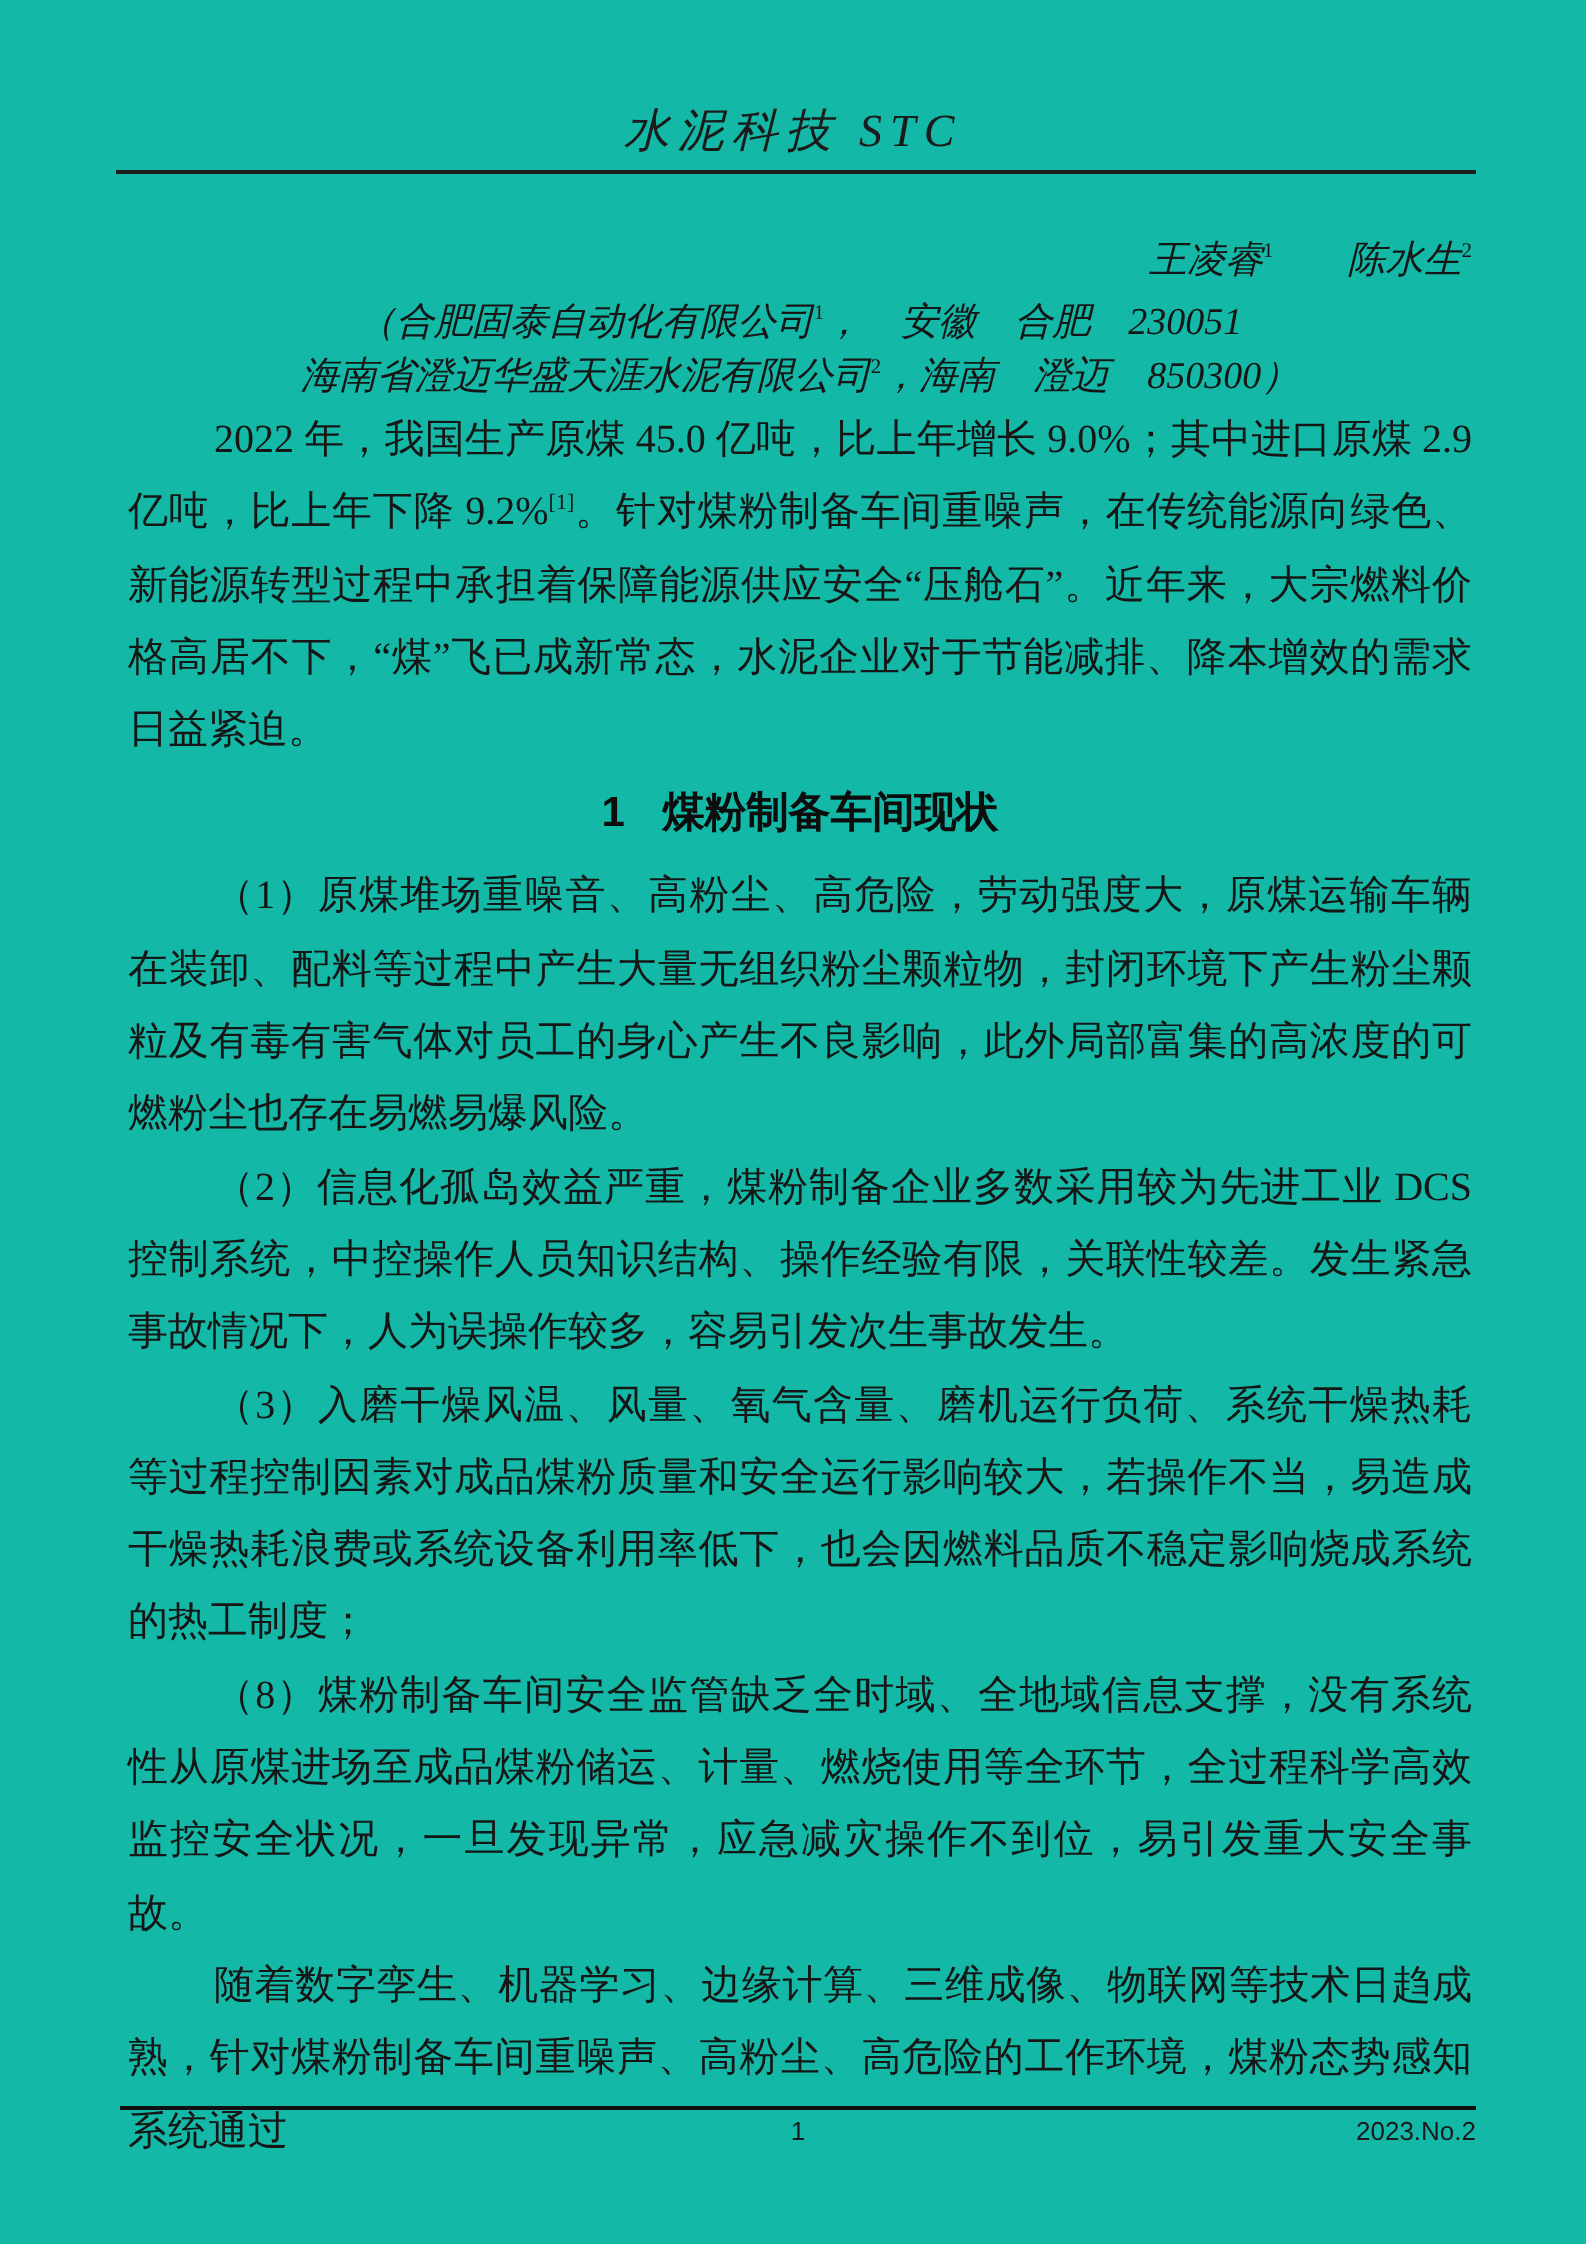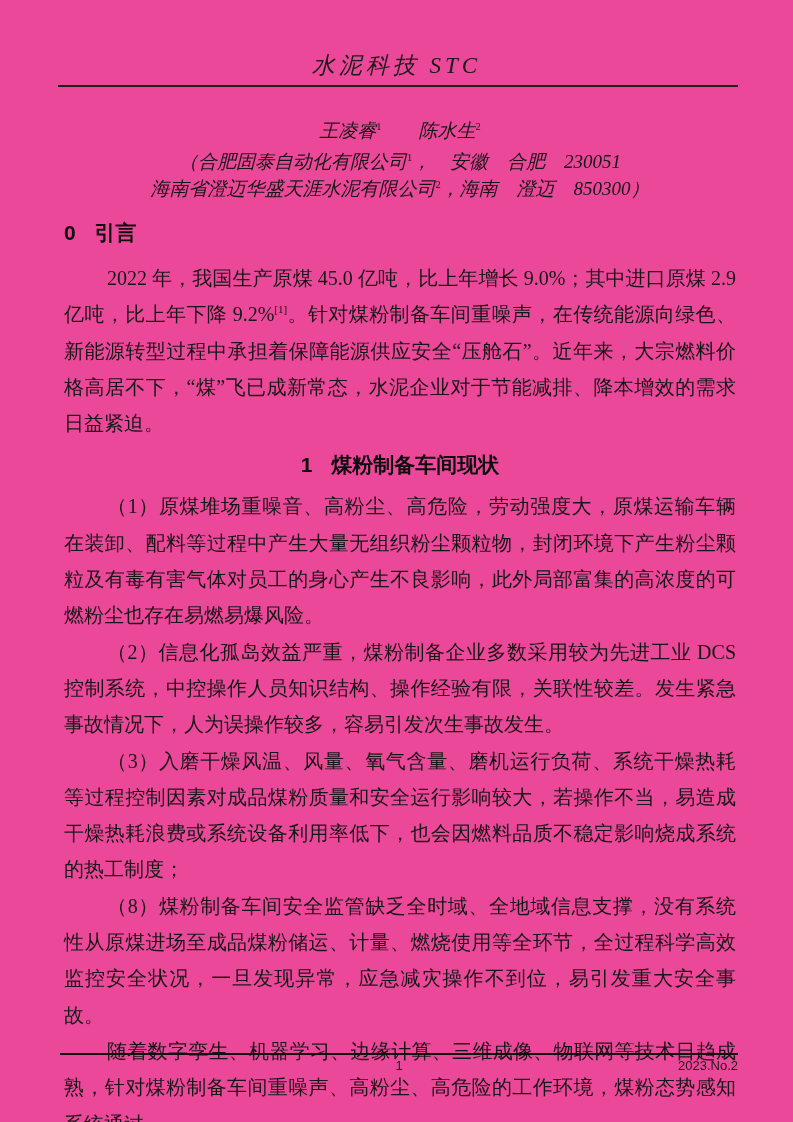--- a/index.html
+++ b/index.html
@@ -4,21 +4,21 @@
 <style>
   html, body {
     margin: 0;
     padding: 0;
     background: #ffffff;
   }
   .page {
     position: relative;
     width: 793px;
     height: 1122px;
-    background: #ec4899;
+    background: #14b8a6;
     color: #161616;
     font-family: "Liberation Serif", "DejaVu Serif", serif;
     overflow: hidden;
     margin: 0 auto;
   }
   
   .running-head {
     position: absolute;
     top: 50px;
     left: 0;
@@ -47,21 +47,21 @@
     margin: 6px 0 14px 0;
     text-align: center;
     font-family: "Liberation Sans", "DejaVu Sans", sans-serif;
     font-weight: bold;
     font-size: 33px;
     line-height: 45px;
     letter-spacing: 1px;
     color: #0d0d0d;
   }
   .authors {
-    text-align: center;
+    text-align: right;
     font-size: 19px;
     line-height: 26px;
     margin-bottom: 4px;
     font-style: italic;
   }
   .author + .author { margin-left: 1.7em; }
   .affiliation {
     text-align: center;
     font-size: 19px;
     line-height: 27px;
@@ -139,23 +139,20 @@
       <span class="author"><span>陈水生</span><sup>2</sup></span>
     </div>
 
     <div class="affiliation">
       <span>（合肥固泰自动化有限公司</span><sup>1</sup><span>，　安徽　合肥　230051</span>
     </div>
     <div class="affiliation">
       <span>海南省澄迈华盛天涯水泥有限公司</span><sup>2</sup><span>，海南　澄迈　850300）</span>
     </div>
 
-    <h2 class="section-heading">
-      <span class="sec-num">0</span><span>引言</span>
-    </h2>
 
     <p class="body"><span>2022 年，我国生产原煤 45.0 亿吨，比上年增长 9.0%；其中进口原煤 2.9 亿吨，比上年下降 9.2%</span><sup class="ref">[1]</sup><span>。针对煤粉制备车间重噪声，在传统能源向绿色、新能源转型过程中承担着保障能源供应安全“压舱石”。近年来，大宗燃料价格高居不下，“煤”飞已成新常态，水泥企业对于节能减排、降本增效的需求日益紧迫。</span></p>
 
     <h2 class="section-heading second">
       <span class="sec-num">1</span><span>煤粉制备车间现状</span>
     </h2>
 
     <p class="body">（1）原煤堆场重噪音、高粉尘、高危险，劳动强度大，原煤运输车辆在装卸、配料等过程中产生大量无组织粉尘颗粒物，封闭环境下产生粉尘颗粒及有毒有害气体对员工的身心产生不良影响，此外局部富集的高浓度的可燃粉尘也存在易燃易爆风险。</p>
     <p class="body">（2）信息化孤岛效益严重，煤粉制备企业多数采用较为先进工业 DCS 控制系统，中控操作人员知识结构、操作经验有限，关联性较差。发生紧急事故情况下，人为误操作较多，容易引发次生事故发生。</p>
     <p class="body">（3）入磨干燥风温、风量、氧气含量、磨机运行负荷、系统干燥热耗等过程控制因素对成品煤粉质量和安全运行影响较大，若操作不当，易造成干燥热耗浪费或系统设备利用率低下，也会因燃料品质不稳定影响烧成系统的热工制度；</p>

